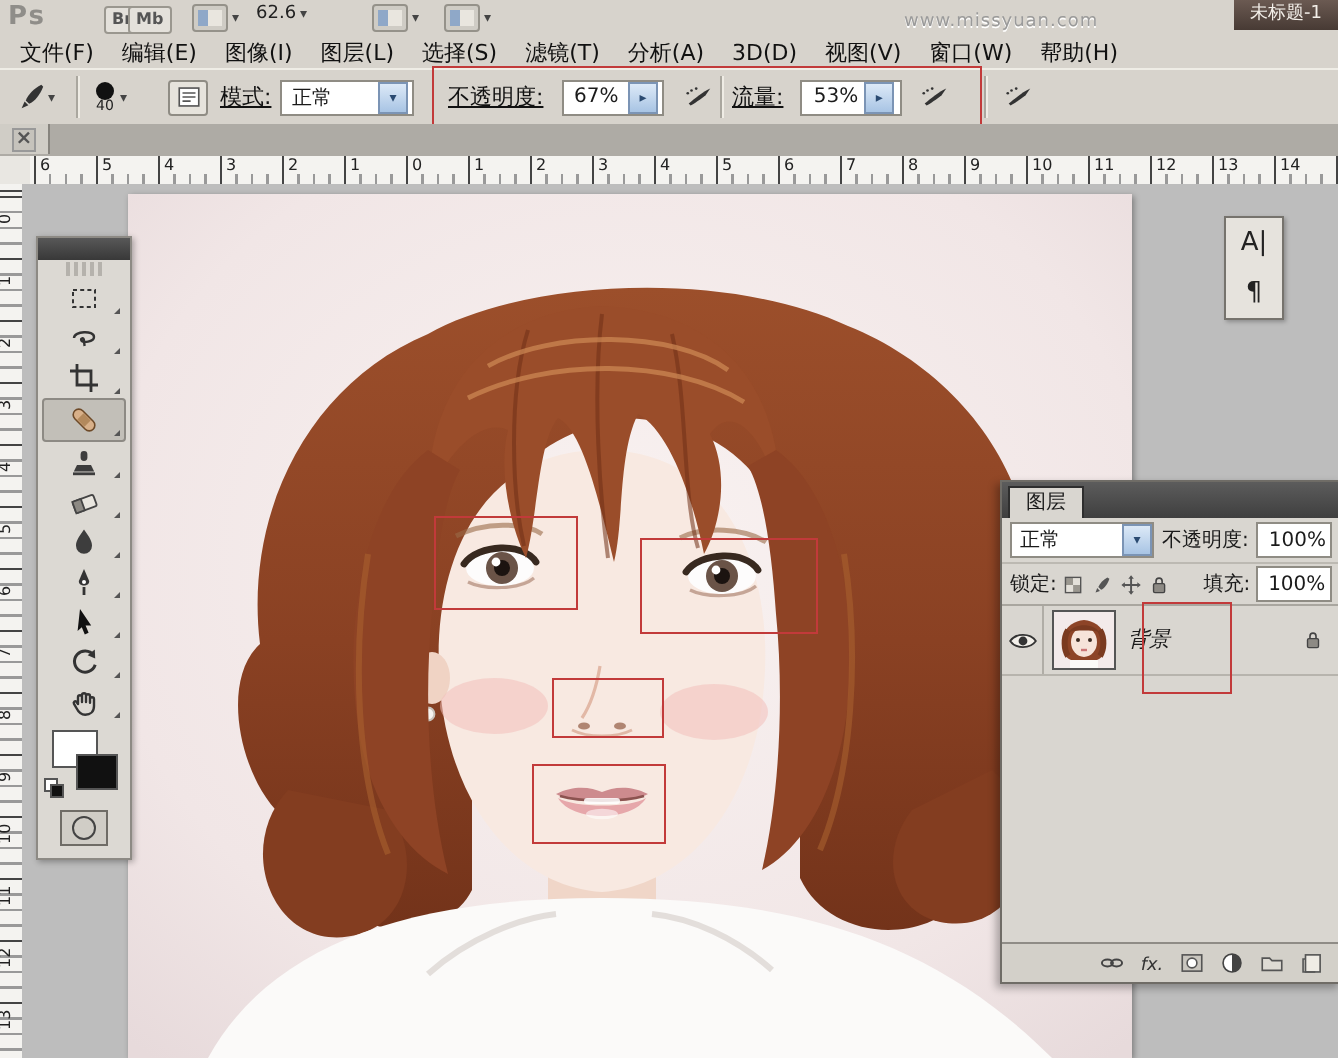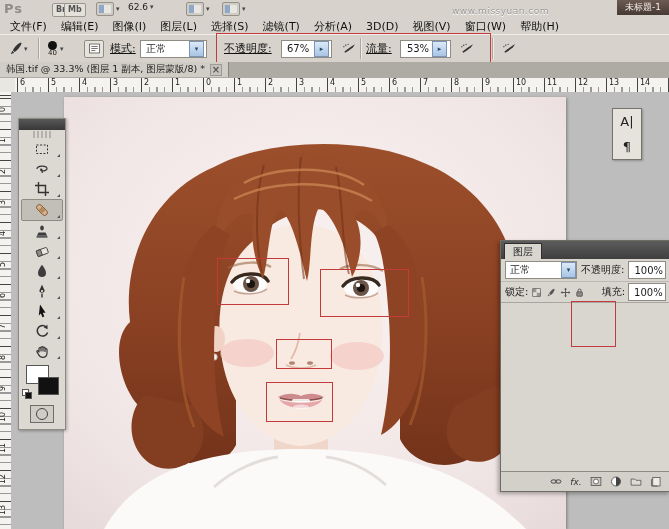--- a/index.html
+++ b/index.html
@@ -357,21 +357,20 @@
             <use href="#i-airbrush"></use>
           </svg>
         </span>
     </span>
   </div>
 
   <div class="redbox" style="left:216px;top:33px;width:273px;height:28px"></div>
 
   <div id="tabrow" class="abs">
     <div id="doctab">
-      <span>韩国.tif @ 33.3% (图层 1 副本, 图层蒙版/8) *</span>
       <span id="doctab-close">×</span>
     </div>
   </div>
 
   <div id="rulercorner" class="abs"></div>
   <div id="hruler" class="abs">
       <span class="hnum" style="left: 5px;">6</span>
       <span class="hnum" style="left: 36px;">5</span>
       <span class="hnum" style="left: 67px;">4</span>
       <span class="hnum" style="left: 98px;">3</span>
@@ -594,20 +593,34 @@
         </svg>
       <svg class="lockicon">
           <use href="#i-lock-all"></use>
         </svg>
       <span class="lp-label" style="margin-left:14px">填充:</span>
       <span class="valbox" style="width:34px">
         <span>100%</span>
       </span>
     </div>
 
+    <div class="layer-row">
+      <span class="eyecell">
+          <svg class="eyeicon">
+            <use href="#i-eye"></use>
+          </svg>
+        </span>
+      <svg class="lthumb" viewBox="0 0 30 28">
+          <use href="#thumb-girl"></use>
+        </svg>
+      <span class="lname italic">背景</span>
+      <svg class="rowlock" viewBox="0 0 16 16">
+          <use href="#i-lock-all"></use>
+        </svg>
+    </div>
     <div id="lp-empty"></div>
     <div id="lp-bottom">
         <span class="lpbtn">
           <svg viewBox="0 0 16 16">
             <use href="#i-link-layers"></use>
           </svg>
         </span>
         <span class="lpbtn">
           <svg viewBox="0 0 16 16">
             <use href="#i-layer-styles"></use>

